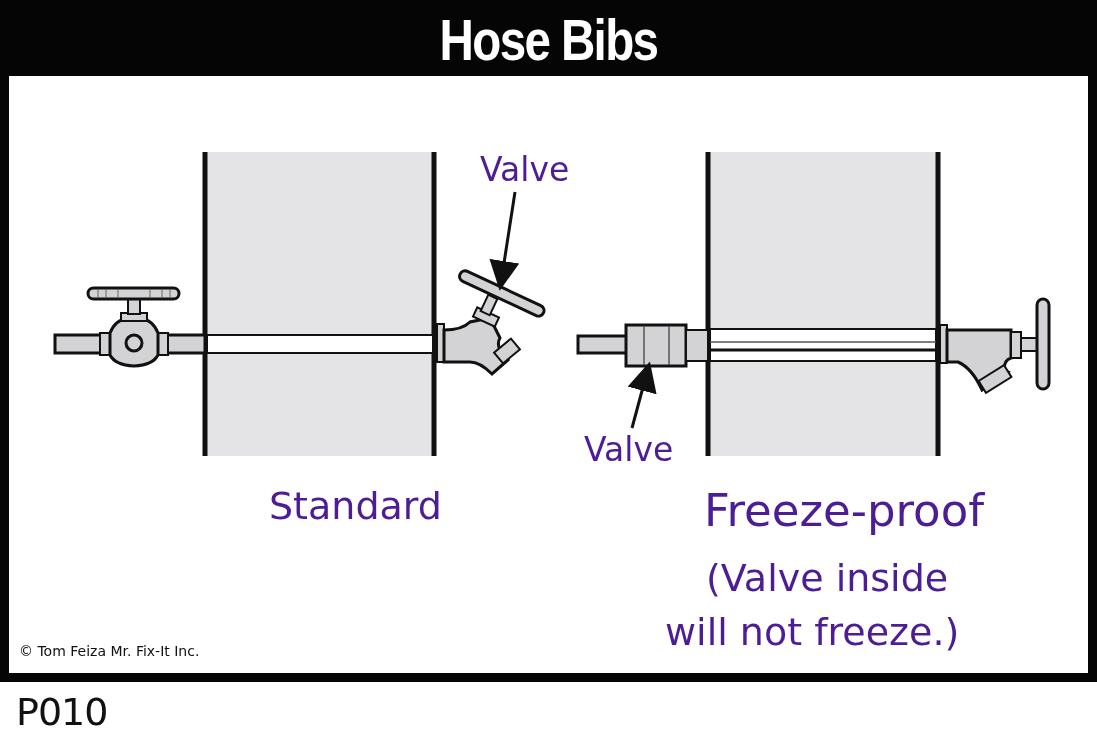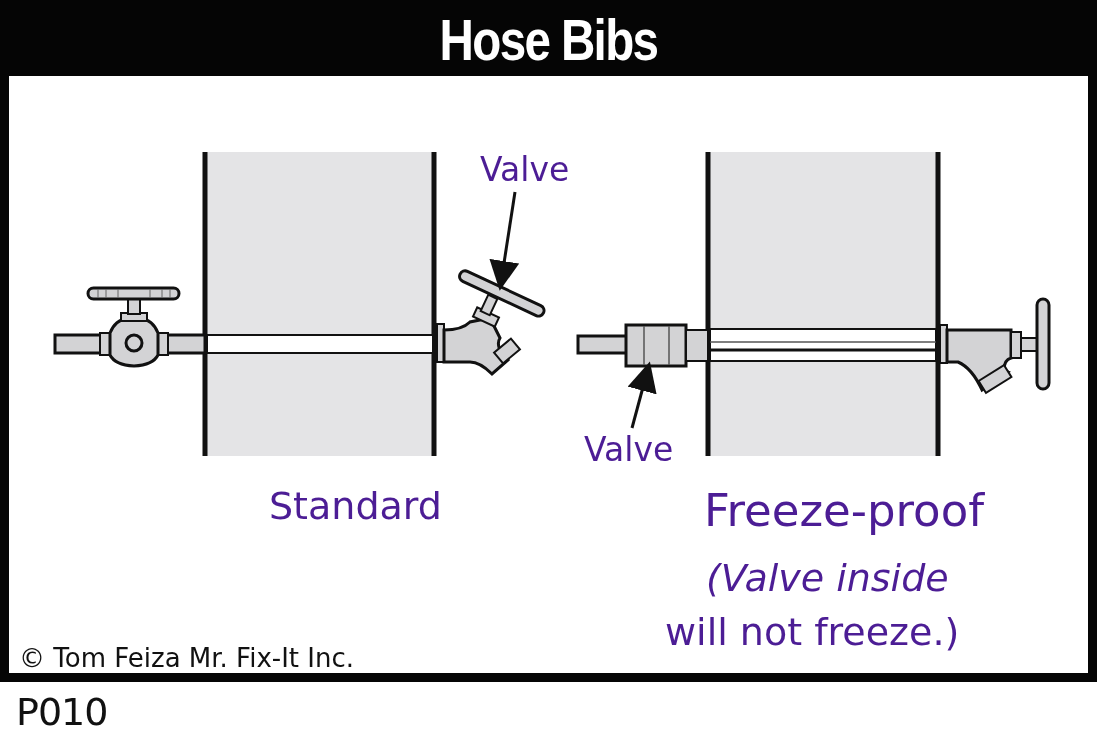--- a/index.html
+++ b/index.html
@@ -6,23 +6,23 @@
     body { width: 1097px; height: 731px; position: relative; overflow: hidden; font-family: "Liberation Sans", sans-serif; }
     .frame { position: absolute; left: 0; top: 0; width: 1097px; height: 682px; background: #050505; }
     .title { position: absolute; left: 0; top: 0; width: 1097px; height: 76px; color: #ffffff; text-align: center; font-family: "Liberation Sans", sans-serif; font-weight: bold; font-size: 58px; line-height: 80px; letter-spacing: -2px; transform: scaleX(0.82); transform-origin: center; }
     .panel { position: absolute; left: 9px; top: 76px; width: 1079px; height: 597px; background: #ffffff; }
     svg.art { position: absolute; left: 0; top: 0; }
     .label { position: absolute; font-family: "DejaVu Sans", sans-serif; color: #4c1d95; white-space: nowrap; }
     .lbl-valve-top { left: 480px; top: 150px; font-size: 33px; }
     .lbl-valve-bottom { left: 584px; top: 430px; font-size: 33px; }
     .lbl-standard { left: 229px; top: 484px; font-size: 38px; margin-left: 40px; }
     .lbl-freeze { left: 704px; top: 484px; font-size: 45px; }
-    .lbl-note1 { left: 706px; top: 556px; font-size: 38px; font-style: italic; }
+    .lbl-note1 { left: 706px; top: 556px; font-size: 38px; }
     .lbl-note2 { left: 665px; top: 610px; font-size: 38px; }
-    .copyright { position: absolute; left: 19px; top: 643px; font-size: 26px; font-family: "DejaVu Sans", sans-serif; color: #111; }
+    .copyright { position: absolute; left: 19px; top: 643px; font-size: 14px; font-family: "DejaVu Sans", sans-serif; color: #111; }
     .code { position: absolute; left: 16px; top: 690px; font-size: 38px; font-family: "DejaVu Sans", sans-serif; color: #111; letter-spacing: -1px; }
   </style>
 </head>
 <body>
 
 <div class="frame"></div>
 <div class="title">Hose Bibs</div>
 <div class="panel"></div>
 
 <svg class="art" width="1097" height="731" viewBox="0 0 1097 731">

